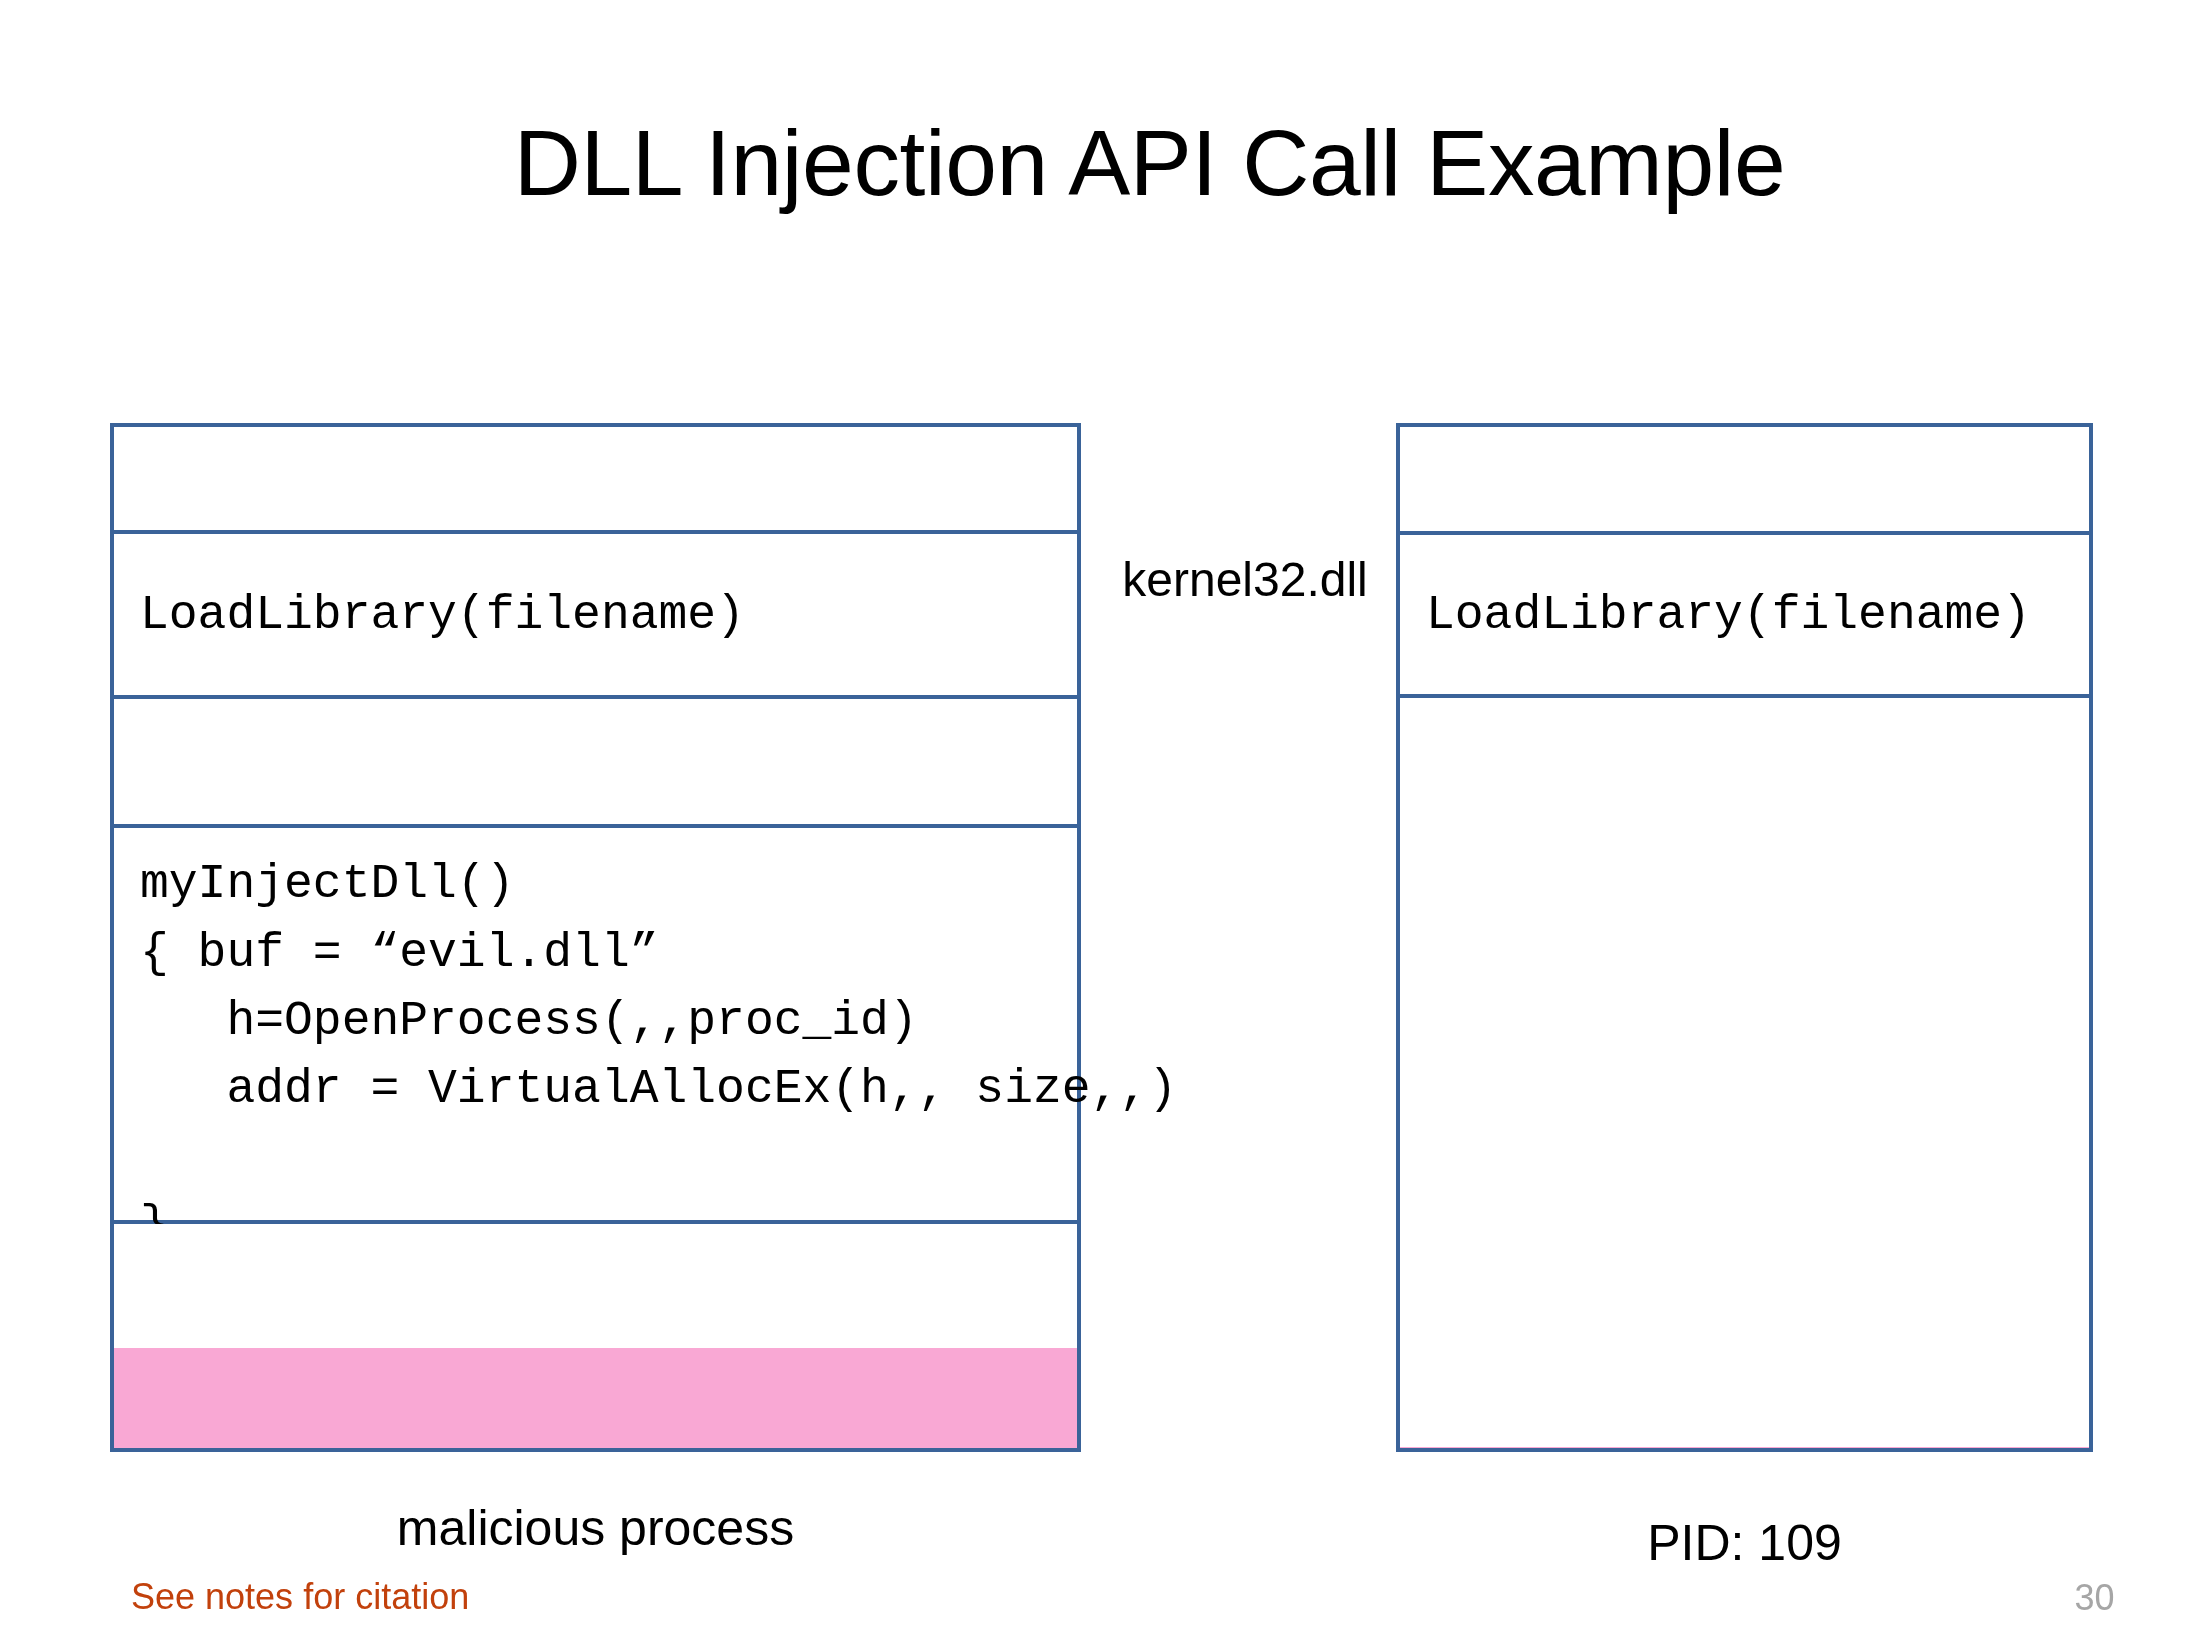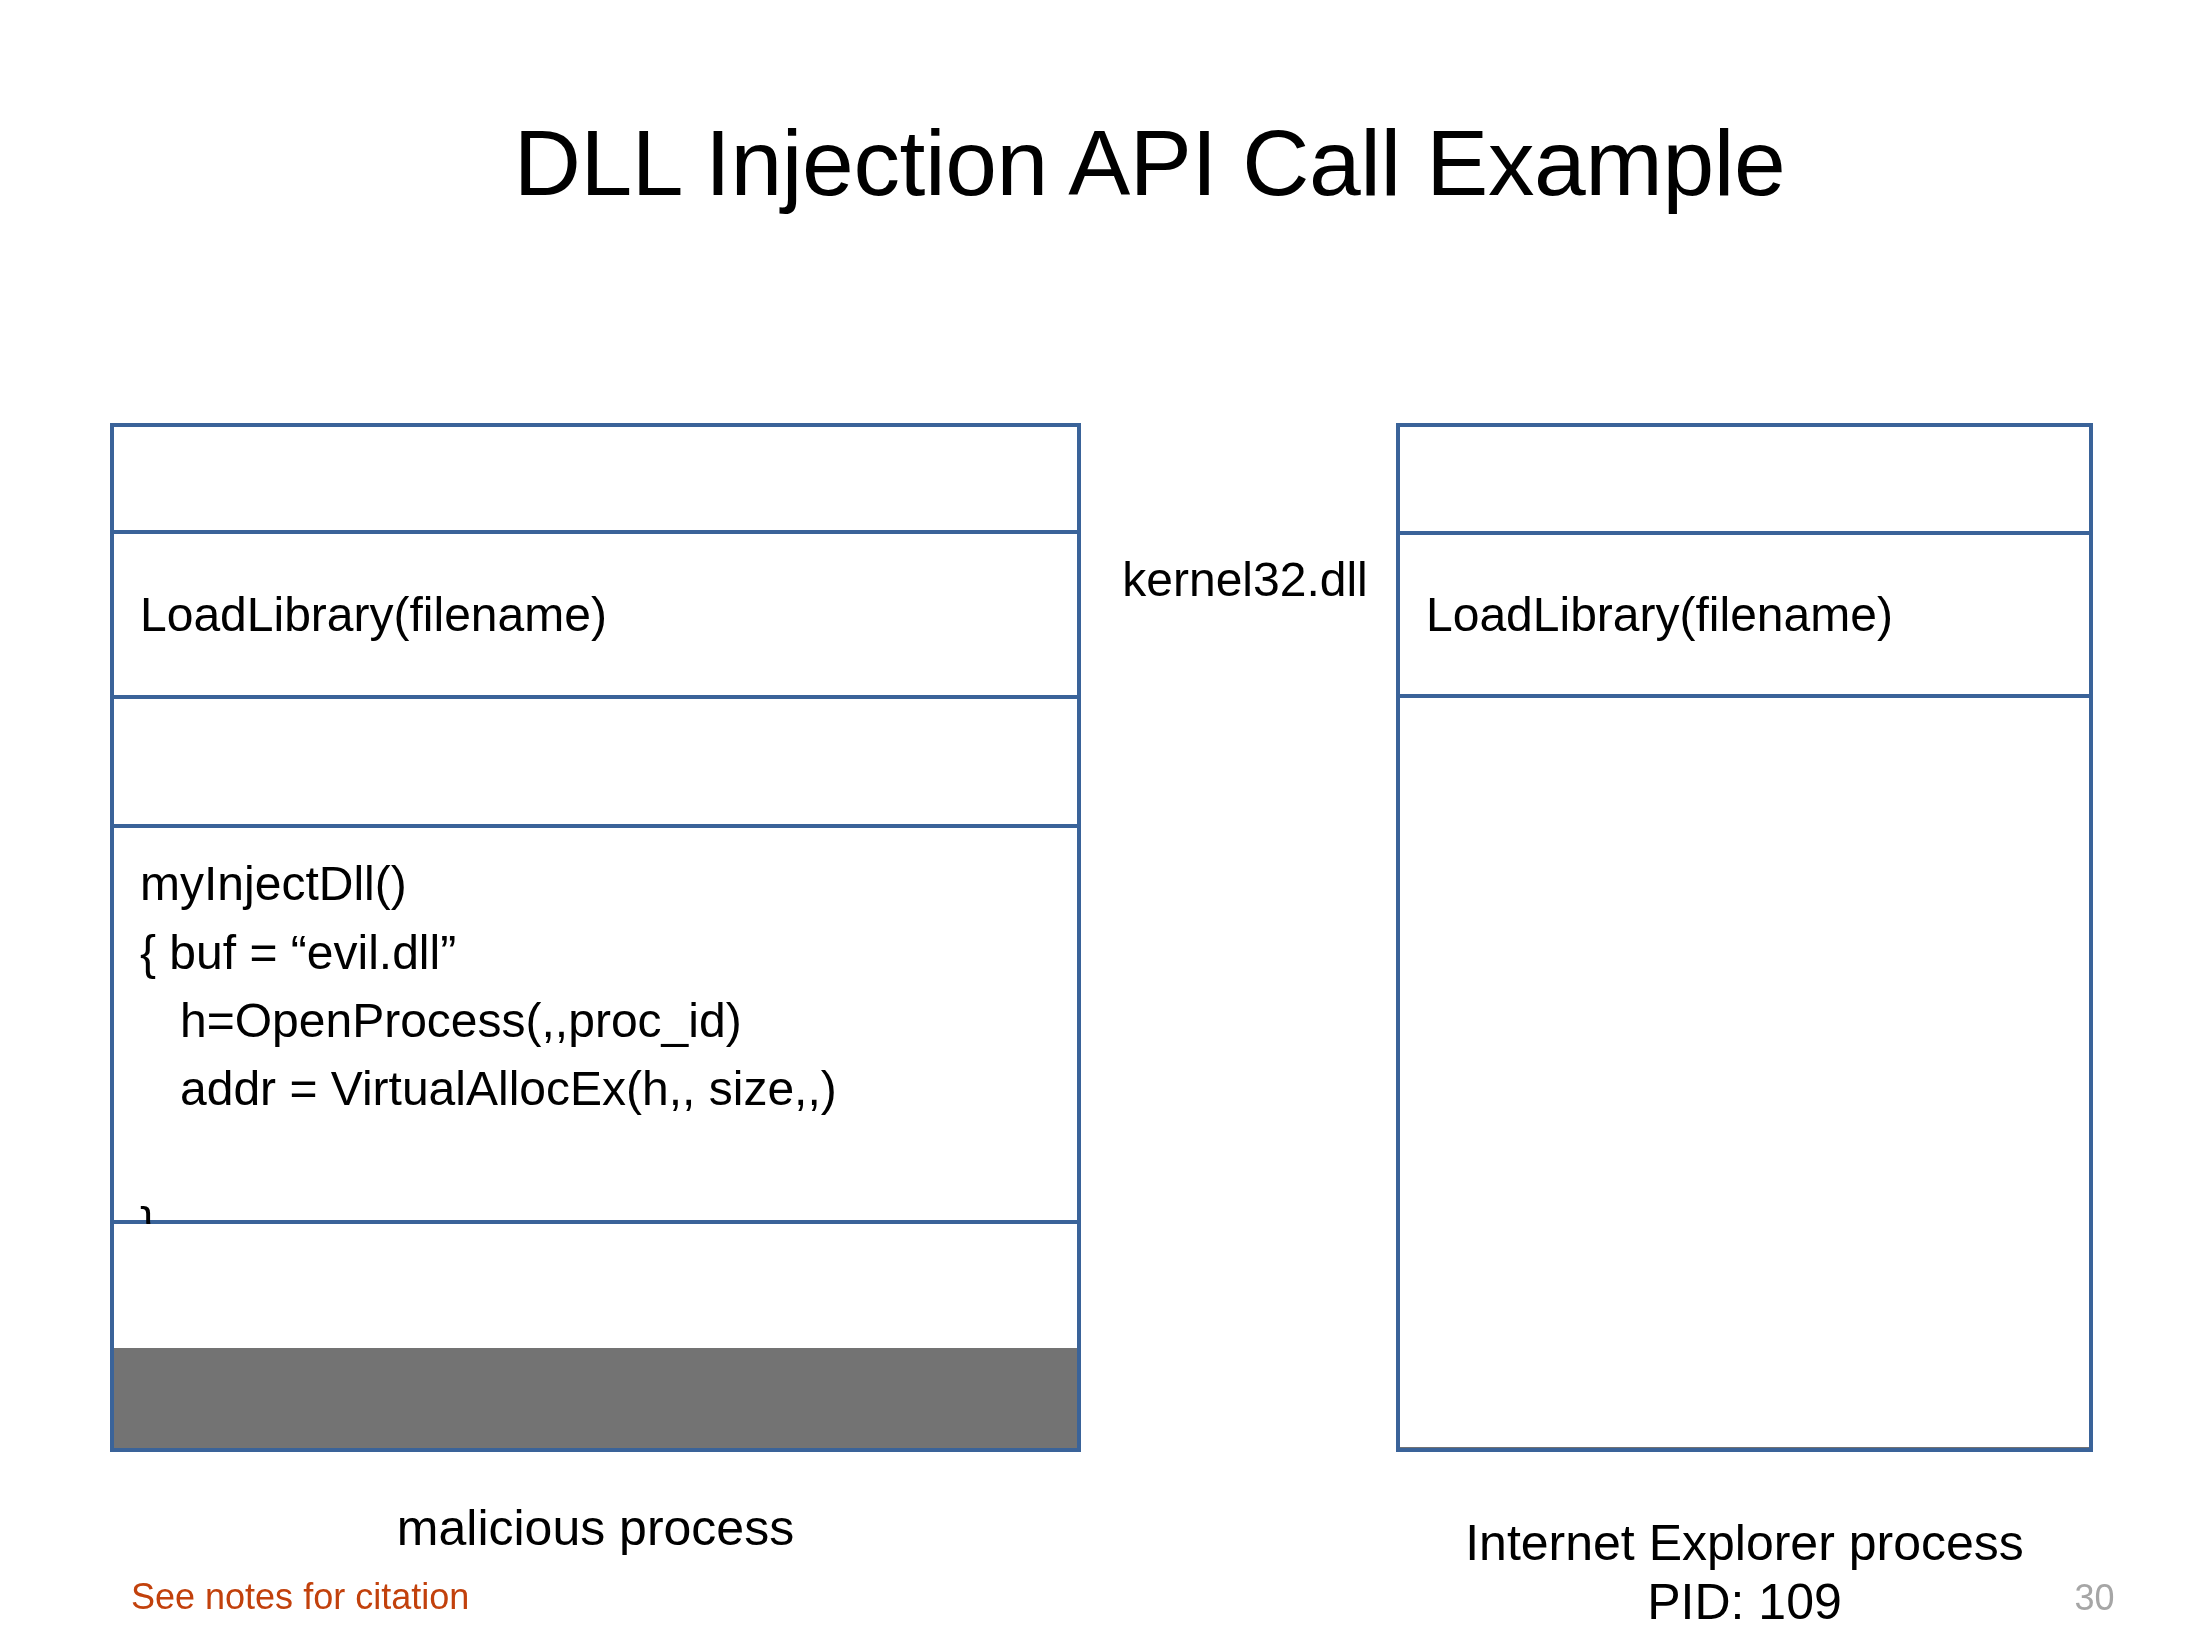--- a/index.html
+++ b/index.html
@@ -38,21 +38,22 @@
     color: #000000;
     white-space: nowrap;
     padding-left: 48px;
   }
 
   
   .proc-box {
     position: absolute;
     box-sizing: border-box;
     border: 4.3px solid #3a6399;
-    background: #737373;
+    background: #f9a8d4;
+    font-family: Liberation Mono, monospace;
   }
   #malicious-process-box {
     left: 110px;
     top: 423px;
     width: 971px;
     height: 1029px;
   }
   #ie-process-box {
     left: 1396px;
     top: 423px;
@@ -203,21 +204,20 @@
     </div>
 
     <div class="proc-row last" id="ie-row-2">
       <span class="row-text"></span>
     </div>
   </div>
 
   <div class="caption" id="malicious-process-caption">malicious process</div>
 
   <div class="caption" id="ie-process-caption">
-    <div>Internet Explorer process</div>
     <div>PID: 109</div>
   </div>
 
   <div id="citation-note">See notes for citation</div>
 
   <div id="slide-number">30</div>
 
 </div>
 
 

